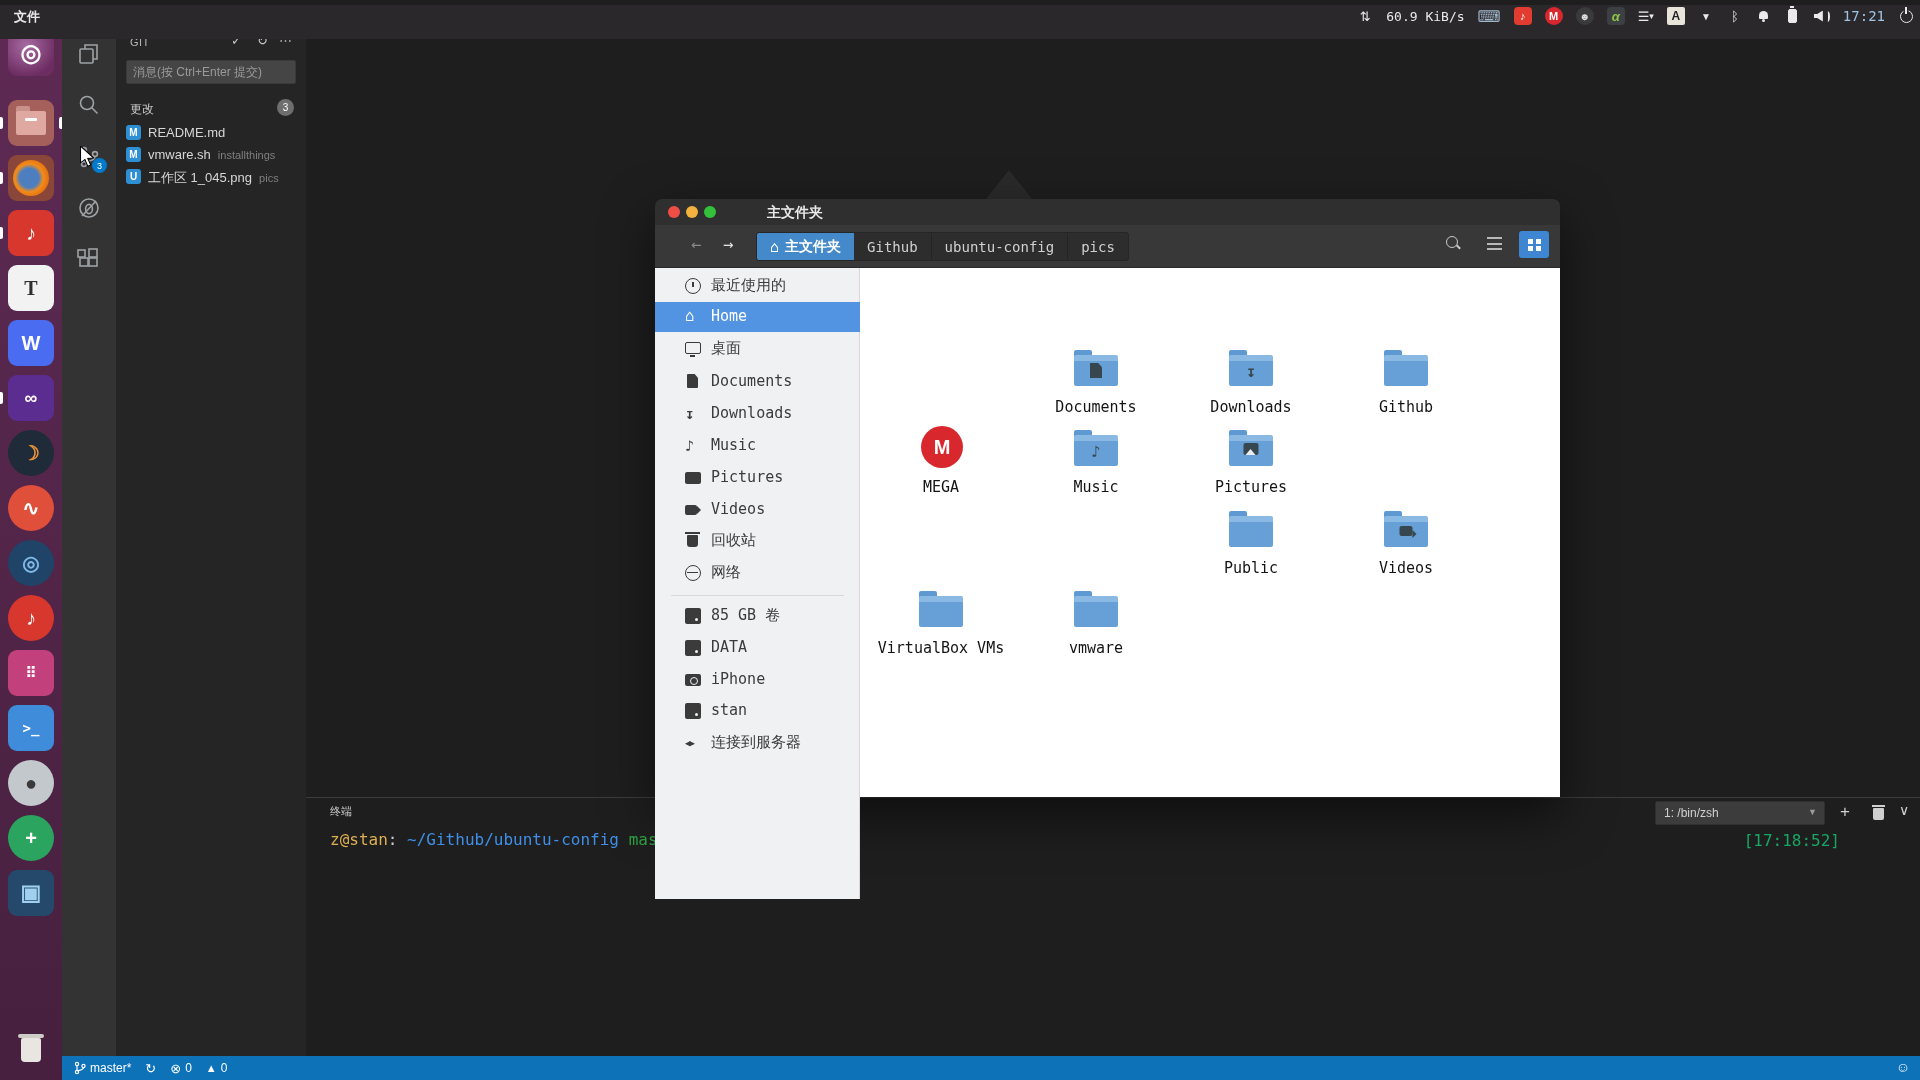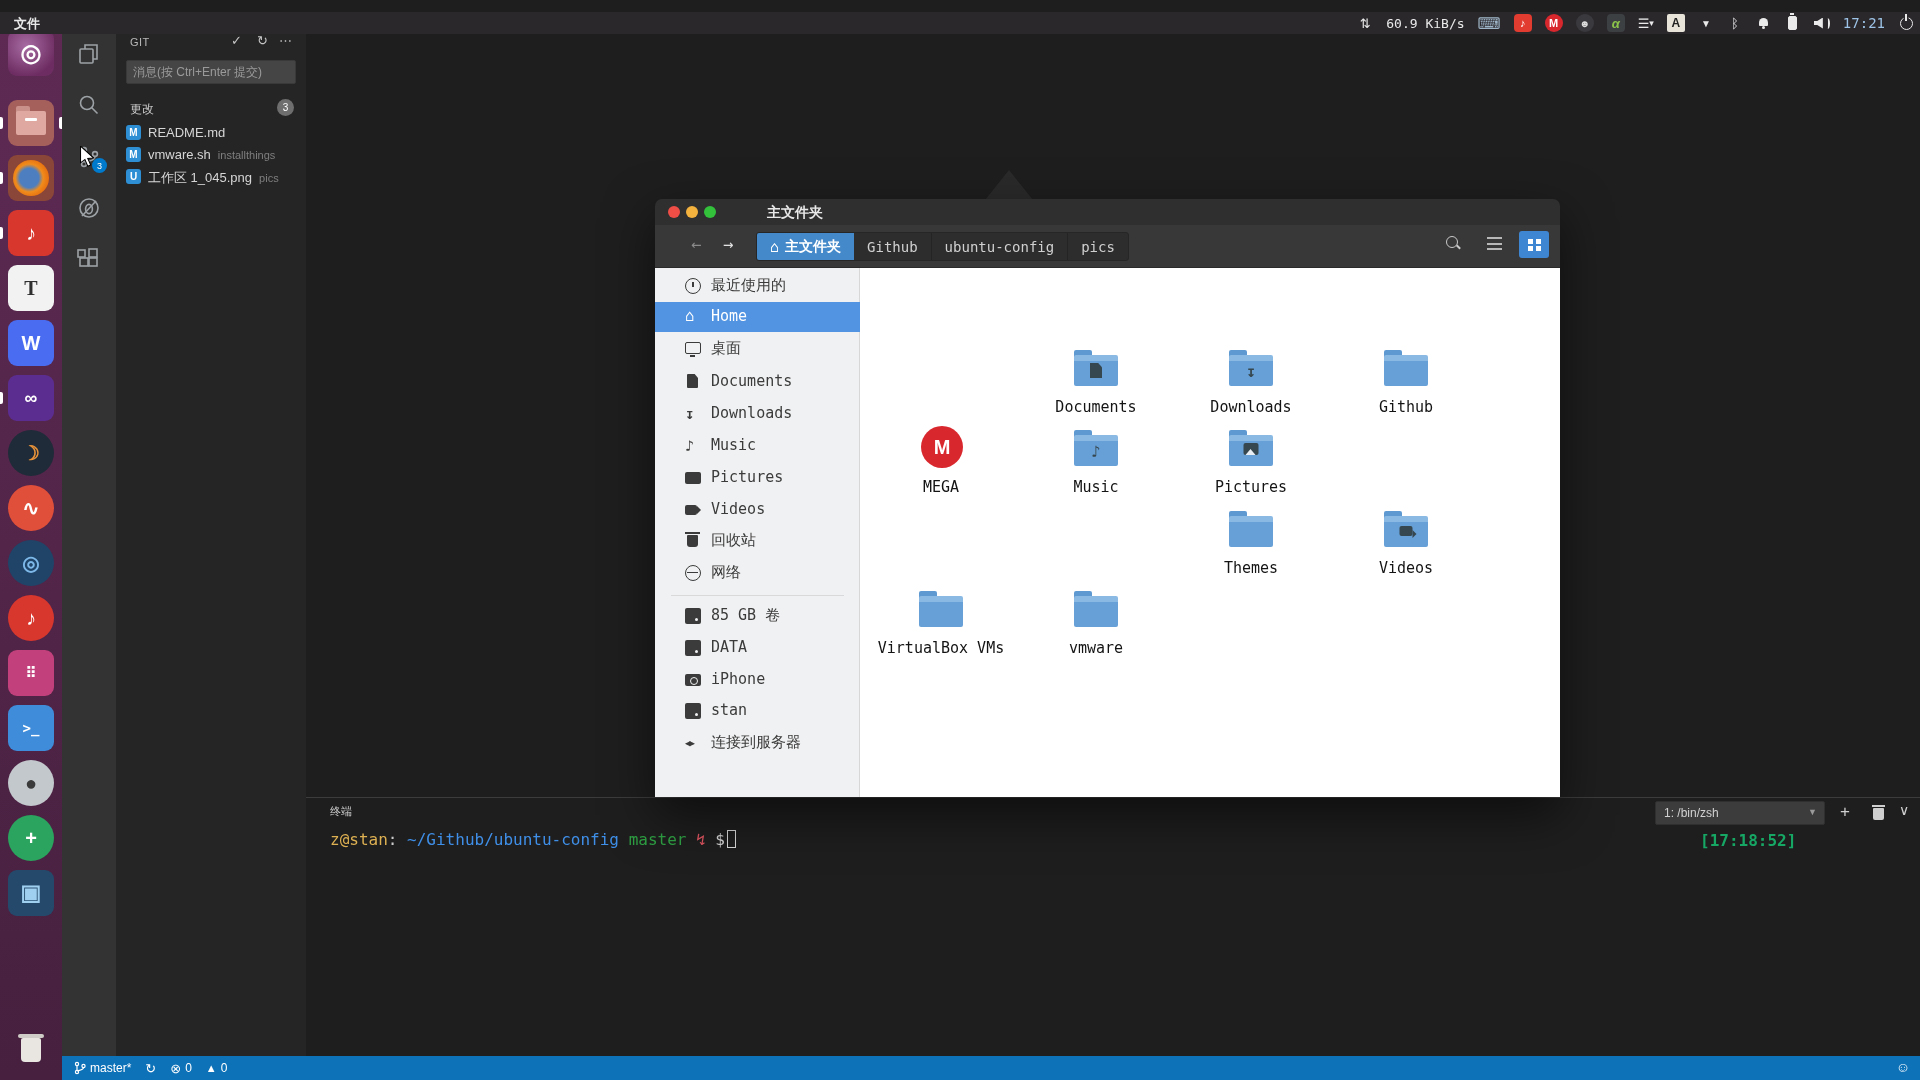--- a/index.html
+++ b/index.html
@@ -1,20 +1,20 @@
 <!DOCTYPE html>
 <html><head>
 <meta charset="utf-8">
 <style>
   * { margin:0; padding:0; box-sizing:border-box; }
   html,body { width:1920px; height:1080px; overflow:hidden; background:#1e1e1e;
               font-family:"Liberation Sans", sans-serif; }
 
   
-  #topbar { position:absolute; left:0; top:12px; width:1920px; height:22px;
+  #topbar { position:absolute; left:0; top:5px; width:1920px; height:34px;
             background:#2b282c; z-index:100; color:#e8e8e8; font-size:13px; }
   #menu-label { position:absolute; left:14px; top:3px; font-weight:bold; }
   #tray { position:absolute; right:6px; top:0; height:22px; display:flex;
           align-items:center; gap:13px; }
   .tray-it { display:flex; align-items:center; justify-content:center;
              height:18px; min-width:16px; color:#eaeaea; font-size:13px; }
   #net-speed { font-family:"DejaVu Sans Mono", monospace; font-size:13px; }
   .tile18 { width:18px; height:18px; border-radius:4px; display:flex;
             align-items:center; justify-content:center; font-size:11px; font-weight:bold; }
   .t-netease { background:#e23c30; color:#fff; }
@@ -119,22 +119,22 @@
   .mi-trash::before { content:""; position:absolute; left:1px; top:3px; width:11px; height:12px;
                       background:#cfcfcf; border-radius:1px 1px 2px 2px; }
   .mi-trash::after { content:""; position:absolute; left:0; top:0; width:13px; height:2px; background:#cfcfcf; }
   #prompt { position:absolute; left:330px; top:830px; font-family:"DejaVu Sans Mono",monospace;
             font-size:16px; z-index:6; white-space:pre; }
   #prompt .u { color:#ddb052; } #prompt .c { color:#cccccc; }
   #prompt .p { color:#3f8fe8; } #prompt .b { color:#2ea043; }
   #prompt .z { color:#e05561; } #prompt .d { color:#d4d4d4; }
   #term-cursor { display:inline-block; width:9px; height:18px; border:1px solid #d8d8d8;
                  vertical-align:-3px; margin-left:2px; }
-  #term-time { position:absolute; left:1700px; top:831px; width:140px; 
-               font-family:"DejaVu Sans Mono",monospace; font-size:16px; color:#17a765; z-index:6;font-weight:bold; }
+  #term-time { position:absolute; left:1700px; top:831px; width:140px; text-align:right;
+               font-family:"DejaVu Sans Mono",monospace; font-size:16px; color:#17a765; z-index:6; }
 
   
   #statusbar { position:absolute; left:62px; top:1056px; width:1858px; height:24px; background:#0e72b8;
                z-index:95; color:#fff; font-size:12px; }
   #sb-left { position:absolute; left:12px; top:0; height:24px; display:flex; align-items:center; gap:14px; }
   .sb-it { display:flex; align-items:center; gap:4px; }
   #sb-smiley { position:absolute; right:10px; top:3px; font-size:14px; }
 
   
   #fm { position:absolute; left:655px; top:199px; width:905px; height:598px; z-index:50;
@@ -157,21 +157,21 @@
                        border:1.7px solid #c9c9c9; border-radius:50%; }
   #fm-search::after { content:""; position:absolute; left:11px; top:11px; width:5px; height:1.8px;
                       background:#c9c9c9; transform:rotate(45deg); }
   #fm-list-view { position:absolute; left:832px; top:12px; width:15px; height:13px;
                   background:repeating-linear-gradient(#b8b8b8 0 2px, transparent 2px 5.5px); }
   #fm-grid-view { position:absolute; left:864px; top:6px; width:30px; height:27px; background:#3f86d2;
                   border-radius:3px; }
   #fm-grid-view::before { content:""; position:absolute; left:9px; top:8px; width:5px; height:5px; background:#fff;
                   box-shadow:8px 0 0 #fff, 0 7px 0 #fff, 8px 7px 0 #fff; }
   #fm-body { position:absolute; left:0; top:69px; width:905px; height:529px; background:#ffffff; }
-  #fm-sidebar { position:absolute; left:0; top:0; width:205px; height:529px; background:#f0f1f2;
+  #fm-sidebar { position:absolute; left:0; top:0; width:205px; height:631px; background:#f0f1f2;
                 border-right:1px solid #d7d7d7; }
   .srow { position:absolute; left:0; width:205px; height:30px; color:#3b3b3b; font-size:15px; }
   .srow.sel { background:#5294e2; color:#fff; }
   .srow .lbl { position:absolute; left:56px; top:5px; white-space:nowrap; }
   .sic { position:absolute; left:30px; top:7px; width:16px; height:16px; }
   .sep { position:absolute; left:16px; width:173px; height:1px; background:#d9d9d9; }
   
   .ic-clock { border:1.6px solid currentColor; border-radius:50%; }
   .ic-clock::after { content:""; position:absolute; left:6px; top:3px; width:1.6px; height:5px; background:currentColor; }
   .ic-home { font-size:16px; line-height:14px; }
@@ -562,21 +562,21 @@
           <span class="emblem em-img"></span>
         </span>
       <span class="glabel">Pictures</span>
     </div>
 
     <div class="gitem" style="left:521px; top:239px">
       <span class="folder">
           <span class="tab"></span>
           <span class="fbody"></span>
         </span>
-      <span class="glabel">Themes</span>
+      <span class="glabel">Public</span>
     </div>
     <div class="gitem" style="left:676px; top:239px">
       <span class="folder">
           <span class="tab"></span>
           <span class="fbody"></span>
           <span class="emblem em-cam"></span>
         </span>
       <span class="glabel">Videos</span>
     </div>
 

